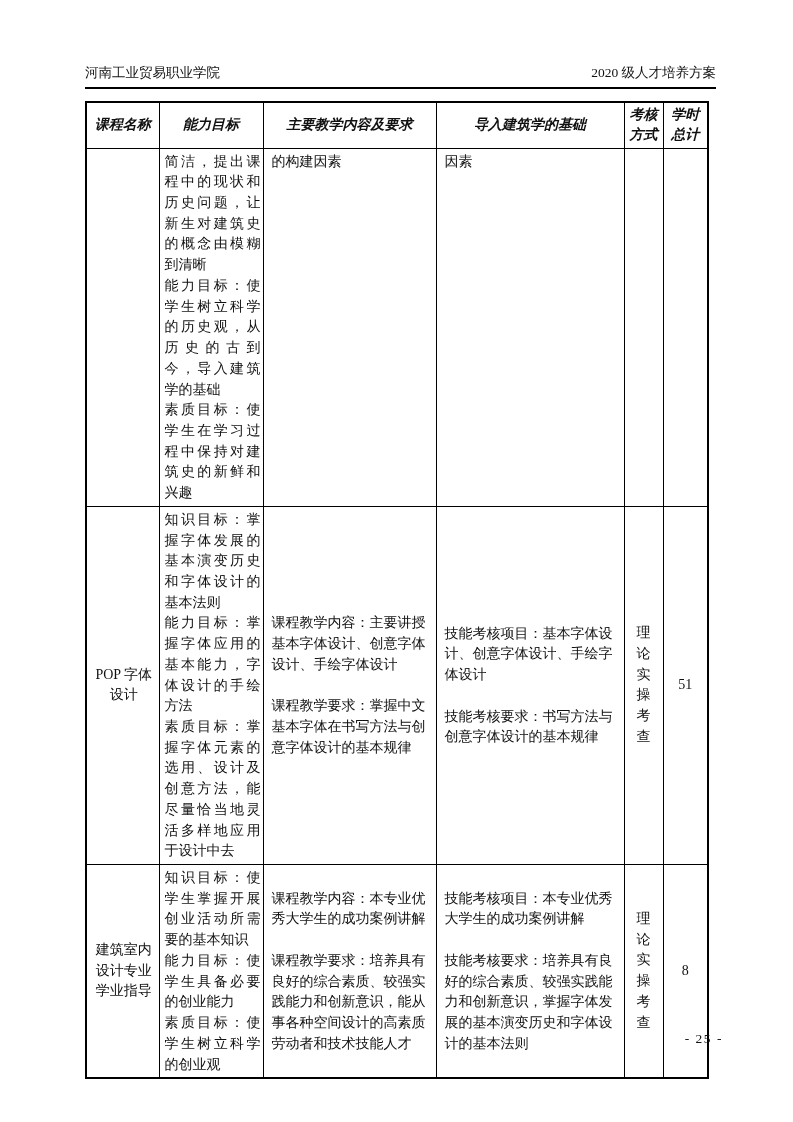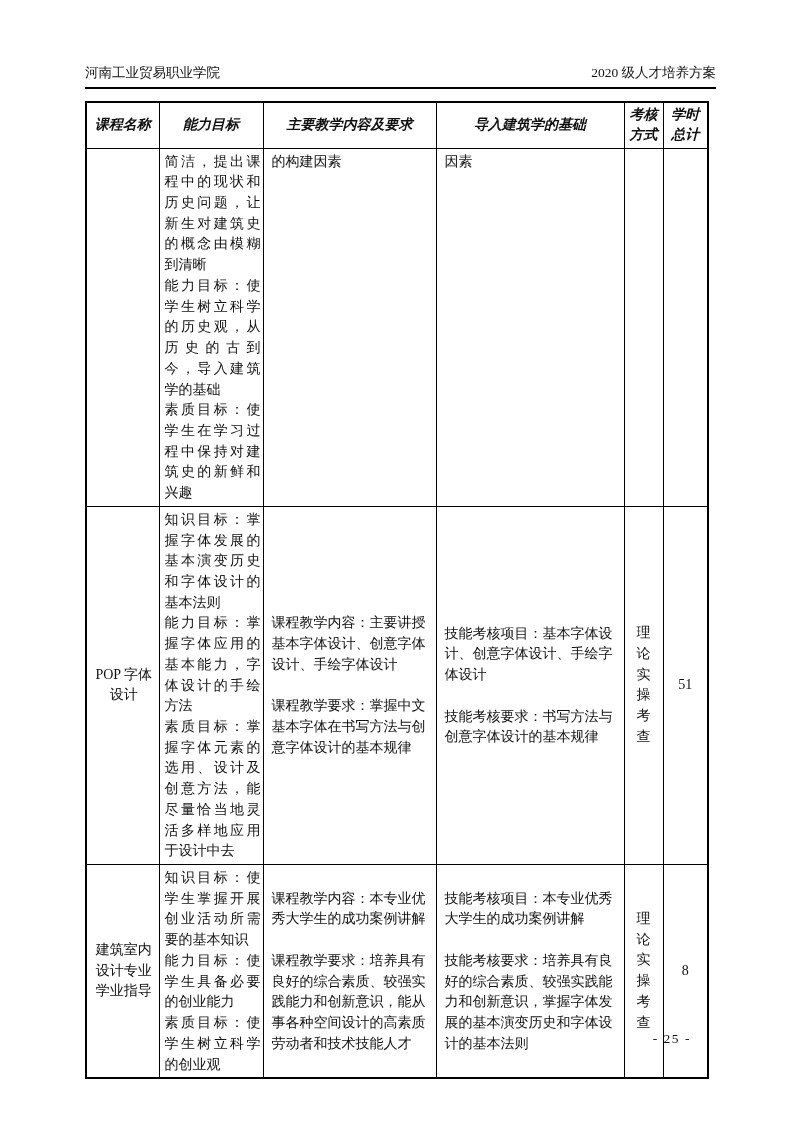--- a/index.html
+++ b/index.html
@@ -73,21 +73,21 @@
   td.cell-center {
     text-align: center;
     padding: 2px 12px;
   }
   td.v-mid { vertical-align: middle; }
   td.v-top { vertical-align: top; }
 
   .page-number {
     position: absolute;
     top: 1031px;
-    right: 102px;
+    right: 70px;
     font-size: 13.5px;
     letter-spacing: 1.5px;
   }
 </style>
 </head>
 <body>
 
 <div class="page">
 
   <div class="doc-header">

